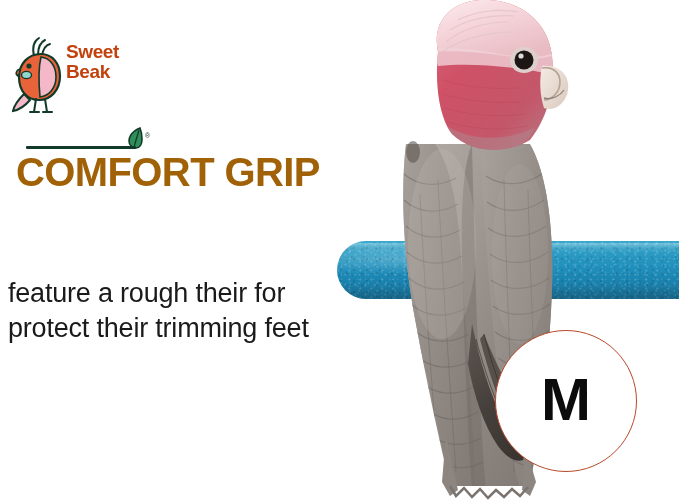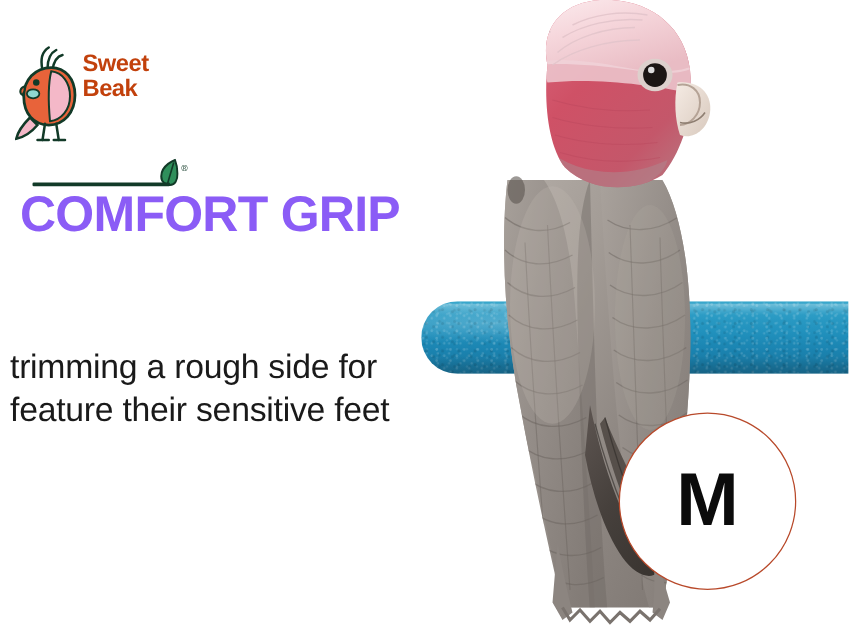--- a/index.html
+++ b/index.html
@@ -26,21 +26,21 @@
     font-size:7px;color:#123A28;font-family:"Liberation Sans", sans-serif;
   }
   #logo-branch{
     position:absolute;left:18px;top:112px;width:110px;height:3px;
     background:#123A28;border-radius:1px;
   }
 
   
   #headline{
     position:absolute;left:16px;top:150px;width:400px;
-    color:#8b5cf6;font-weight:bold;
+    color:#a16207;font-weight:bold;
     font-size:40px;line-height:44px;letter-spacing:-0.6px;
     font-family:"Liberation Sans", sans-serif;
   }
   #headline div{white-space:nowrap;}
 
   
   #subcopy{
     position:absolute;left:8px;top:276px;width:390px;
     color:#1a1a1a;font-weight:300;
     font-size:27px;line-height:35px;letter-spacing:-0.2px;
@@ -157,22 +157,22 @@
 
     <div id="logo-reg">®</div>
     <div id="logo-branch"></div>
   </div>
 
   <div id="headline">
     <div>COMFORT GRIP</div>
   </div>
 
   <div id="subcopy">
-    <div>trimming a rough side for</div>
-    <div>feature their sensitive feet</div>
+    <div>feature a rough their for</div>
+    <div>protect their trimming feet</div>
   </div>
 
   <div id="perch">
     <div id="perch-top-edge"></div>
     <div id="perch-texture"></div>
     <div id="perch-bottom-shade"></div>
   </div>
 
   <div id="bird">
     <svg viewBox="0 0 210 510" width="210" height="510" xmlns="http://www.w3.org/2000/svg">

